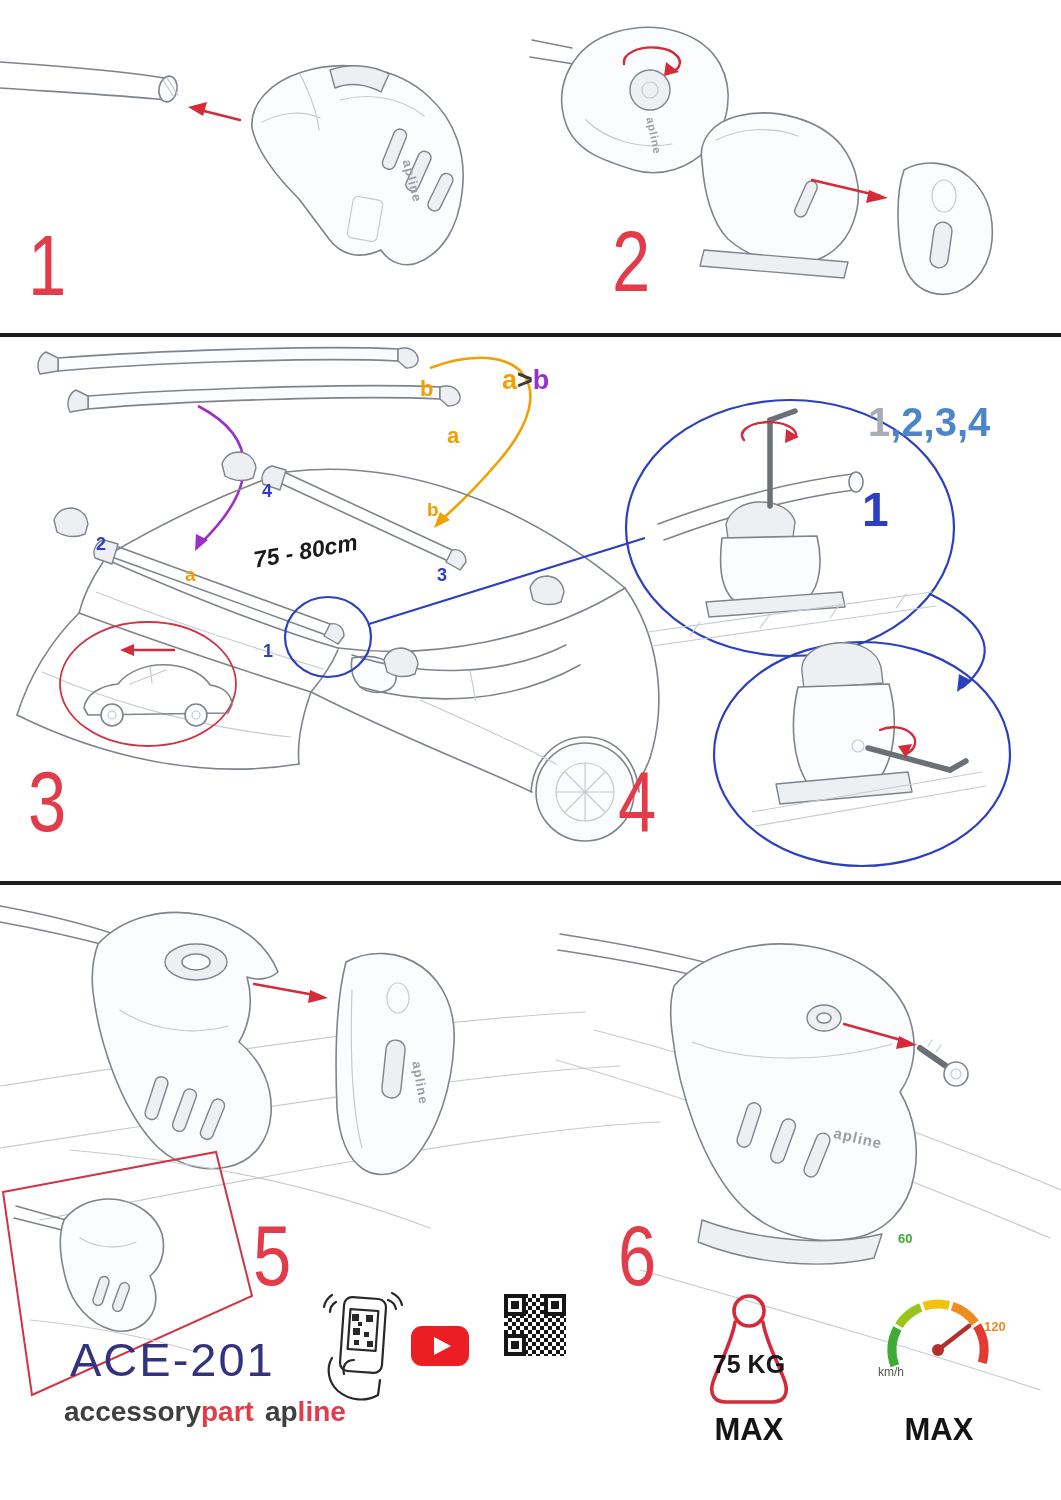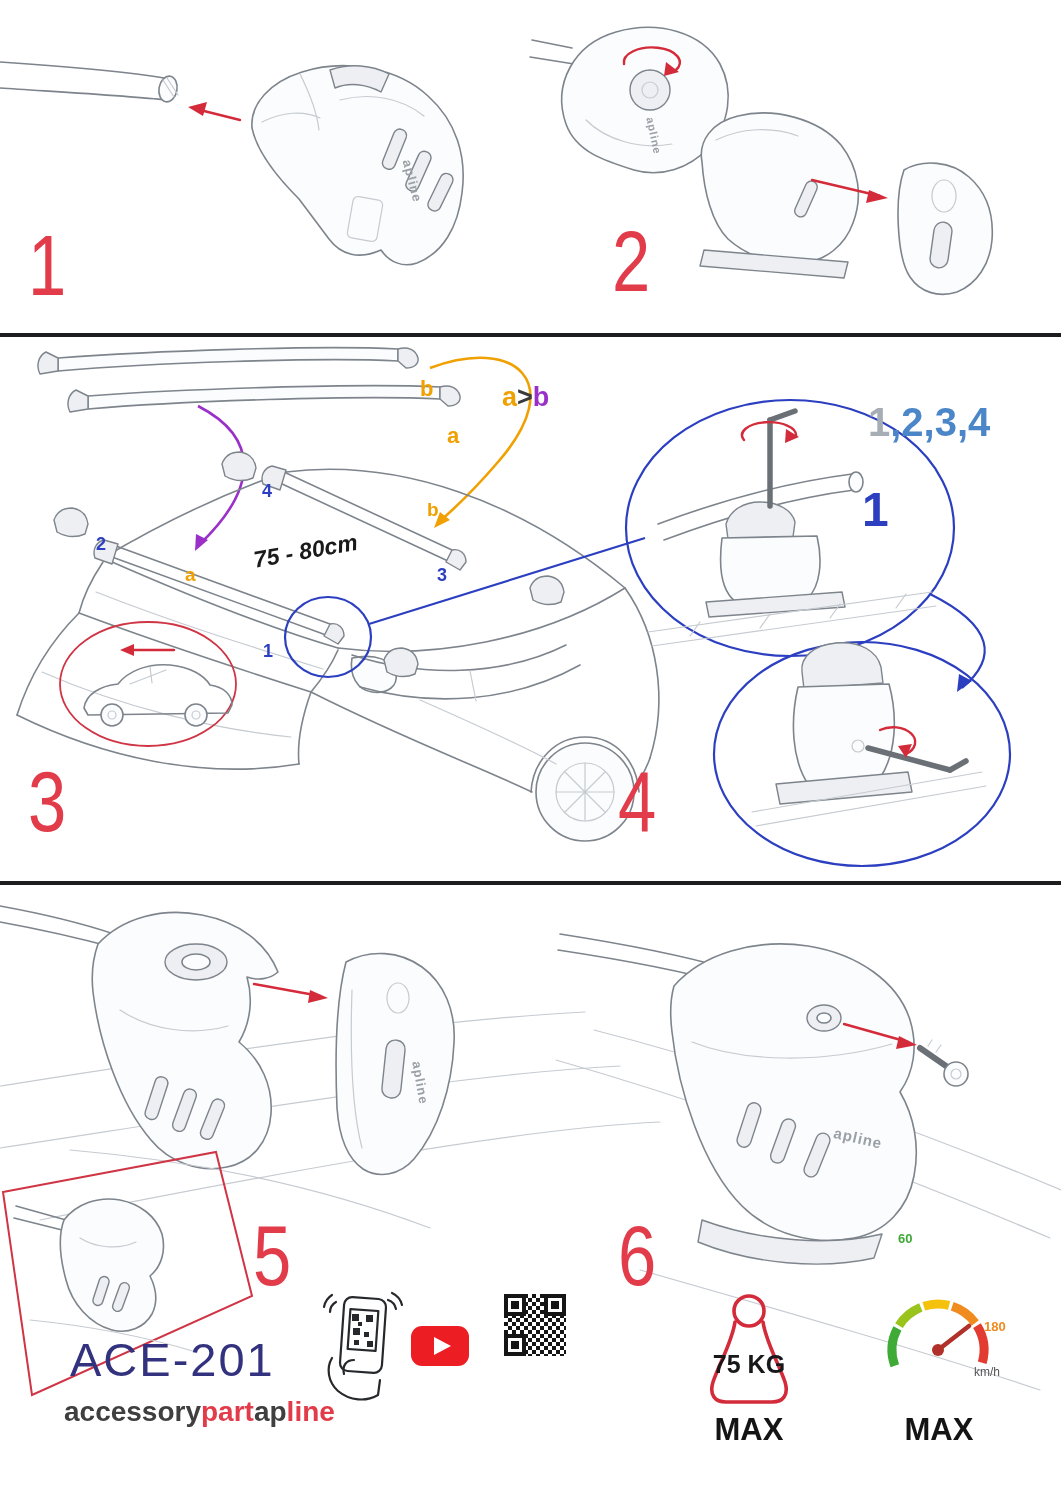--- a/index.html
+++ b/index.html
@@ -261,21 +261,21 @@
 
   <div class="ov num" style="left:28px;top:222px">1</div>
   <div class="ov num" style="left:612px;top:218px">2</div>
   <div class="ov num" style="left:28px;top:758px">3</div>
   <div class="ov num" style="left:618px;top:758px">4</div>
   <div class="ov num" style="left:253px;top:1212px">5</div>
   <div class="ov num" style="left:618px;top:1212px">6</div>
 
   <div class="ov" style="left:420px;top:378px;font-size:22px;font-weight:bold;color:var(--label_orange,#f0a000)">b</div>
   <div class="ov" style="left:447px;top:425px;font-size:22px;font-weight:bold;color:var(--label_orange,#f0a000)">a</div>
-  <div class="ov" style="left:502px;top:384px;font-size:27px;font-weight:bold">
+  <div class="ov" style="left:502px;top:367px;font-size:27px;font-weight:bold">
     <span style="color:var(--label_orange,#f0a000)">a</span><span style="color:#3a3a3a">&gt;</span><span style="color:var(--label_purple,#9b30c8)">b</span>
   </div>
   <div class="ov" style="left:96px;top:535px;font-size:18px;font-weight:bold;color:var(--callout_blue,#2b3fc0)">2</div>
   <div class="ov" style="left:262px;top:482px;font-size:18px;font-weight:bold;color:var(--callout_blue,#2b3fc0)">4</div>
   <div class="ov" style="left:437px;top:566px;font-size:18px;font-weight:bold;color:var(--callout_blue,#2b3fc0)">3</div>
   <div class="ov" style="left:263px;top:642px;font-size:18px;font-weight:bold;color:var(--callout_blue,#2b3fc0)">1</div>
   <div class="ov" style="left:185px;top:565px;font-size:19px;font-weight:bold;color:var(--label_orange,#f0a000)">a</div>
   <div class="ov" style="left:427px;top:500px;font-size:19px;font-weight:bold;color:var(--label_orange,#f0a000)">b</div>
   <div class="ov" style="left:252px;top:549px;font-size:23px;font-weight:600;font-style:italic;color:#1a1a1a;transform:rotate(-10deg);transform-origin:left top">75 - 80cm</div>
 
@@ -284,21 +284,21 @@
   </div>
   <div class="ov" style="left:862px;top:486px;font-size:48px;font-weight:600;color:var(--callout_blue,#2b3fc0)">1</div>
 
   <span class="logo" style="left:414px;top:158px;transform:rotate(75deg)">apline</span>
   <span class="logo" style="left:656px;top:116px;font-size:11px;transform:rotate(78deg)">apline</span>
   <span class="logo" style="left:424px;top:1060px;transform:rotate(80deg)">apline</span>
   <span class="logo" style="left:836px;top:1124px;font-size:15px;transform:rotate(13deg)">apline</span>
 
   <div class="ov" style="left:70px;top:1336px;font-size:47px;font-weight:400;letter-spacing:2px;color:var(--model_navy,#32327e)">ACE-201</div>
   <div class="ov" style="left:64px;top:1398px;font-size:28px;font-weight:600">
-    <span style="color:var(--text_dark,#3f3f3f)">accessory</span><span style="color:var(--brand_red,#e23b4a)">part</span><span style="color:var(--text_dark,#3f3f3f);">ap</span><span style="color:var(--brand_red,#e23b4a)">line</span>
+    <span style="color:var(--text_dark,#3f3f3f)">accessory</span><span style="color:var(--brand_red,#e23b4a)">part</span><span style="color:var(--text_dark,#3f3f3f);margin-left:11px">ap</span><span style="color:var(--brand_red,#e23b4a)">line</span>
   </div>
 
   <svg style="left:322px;top:1292px" width="80" height="110" viewBox="0 0 80 110">
     <g stroke="#26282b" stroke-width="2.2" fill="none" stroke-linecap="round" stroke-linejoin="round">
       <rect x="20" y="6" width="42" height="74" rx="8" fill="#fff" transform="rotate(4 41 43)"></rect>
       <rect x="27" y="18" width="28" height="40" transform="rotate(4 41 38)"></rect>
       <path d="M66,8 a12,12 0 0 1 8,9"></path>
       <path d="M70,1 a18,18 0 0 1 10,12"></path>
       <path d="M14,10 a12,12 0 0 0 -6,10"></path>
       <path d="M10,3 a18,18 0 0 0 -8,12"></path>
@@ -347,17 +347,17 @@
       <path d="M16.8,81.7 A46,46 0 0 1 19.4,44.4" stroke="var(--gauge_green,#3faa35)"></path>
       <path d="M21.0,41.6 A46,46 0 0 1 42.8,23.4" stroke="var(--gauge_lime,#9ac41c)"></path>
       <path d="M45.8,22.3 A46,46 0 0 1 71.1,21.4" stroke="var(--gauge_yellow,#f4c20d)"></path>
       <path d="M74.2,22.3 A46,46 0 0 1 97.2,39.0" stroke="var(--gauge_orange,#ef8b1f)"></path>
       <path d="M99.0,41.6 A46,46 0 0 1 104.2,78.7" stroke="var(--gauge_red,#e23b30)"></path>
     </g>
     <path d="M60,66 L91,42" stroke="#b2302a" stroke-width="4.5" stroke-linecap="round" fill="none"></path>
     <circle cx="60" cy="66" r="6" fill="#b2302a"></circle>
   </svg>
   <div class="ov" style="left:898px;top:1232px;font-size:13px;font-weight:bold;color:var(--gauge_green,#3faa35)">60</div>
-  <div class="ov" style="left:984px;top:1320px;font-size:13px;font-weight:bold;color:var(--gauge_orange,#ef8b1f)">180</div>
-  <div class="ov" style="left:878px;top:1366px;width:122px;text-align:right;font-size:12px;color:#555">km/h</div>
+  <div class="ov" style="left:984px;top:1320px;font-size:13px;font-weight:bold;color:var(--gauge_orange,#ef8b1f)">120</div>
+  <div class="ov" style="left:878px;top:1366px;width:122px;text-align:left;font-size:12px;color:#555">km/h</div>
   <div class="ov" style="left:878px;top:1414px;width:122px;text-align:center;font-size:31px;font-weight:bold;color:#141414">MAX</div>
 
 </div>
 
 </body></html>

